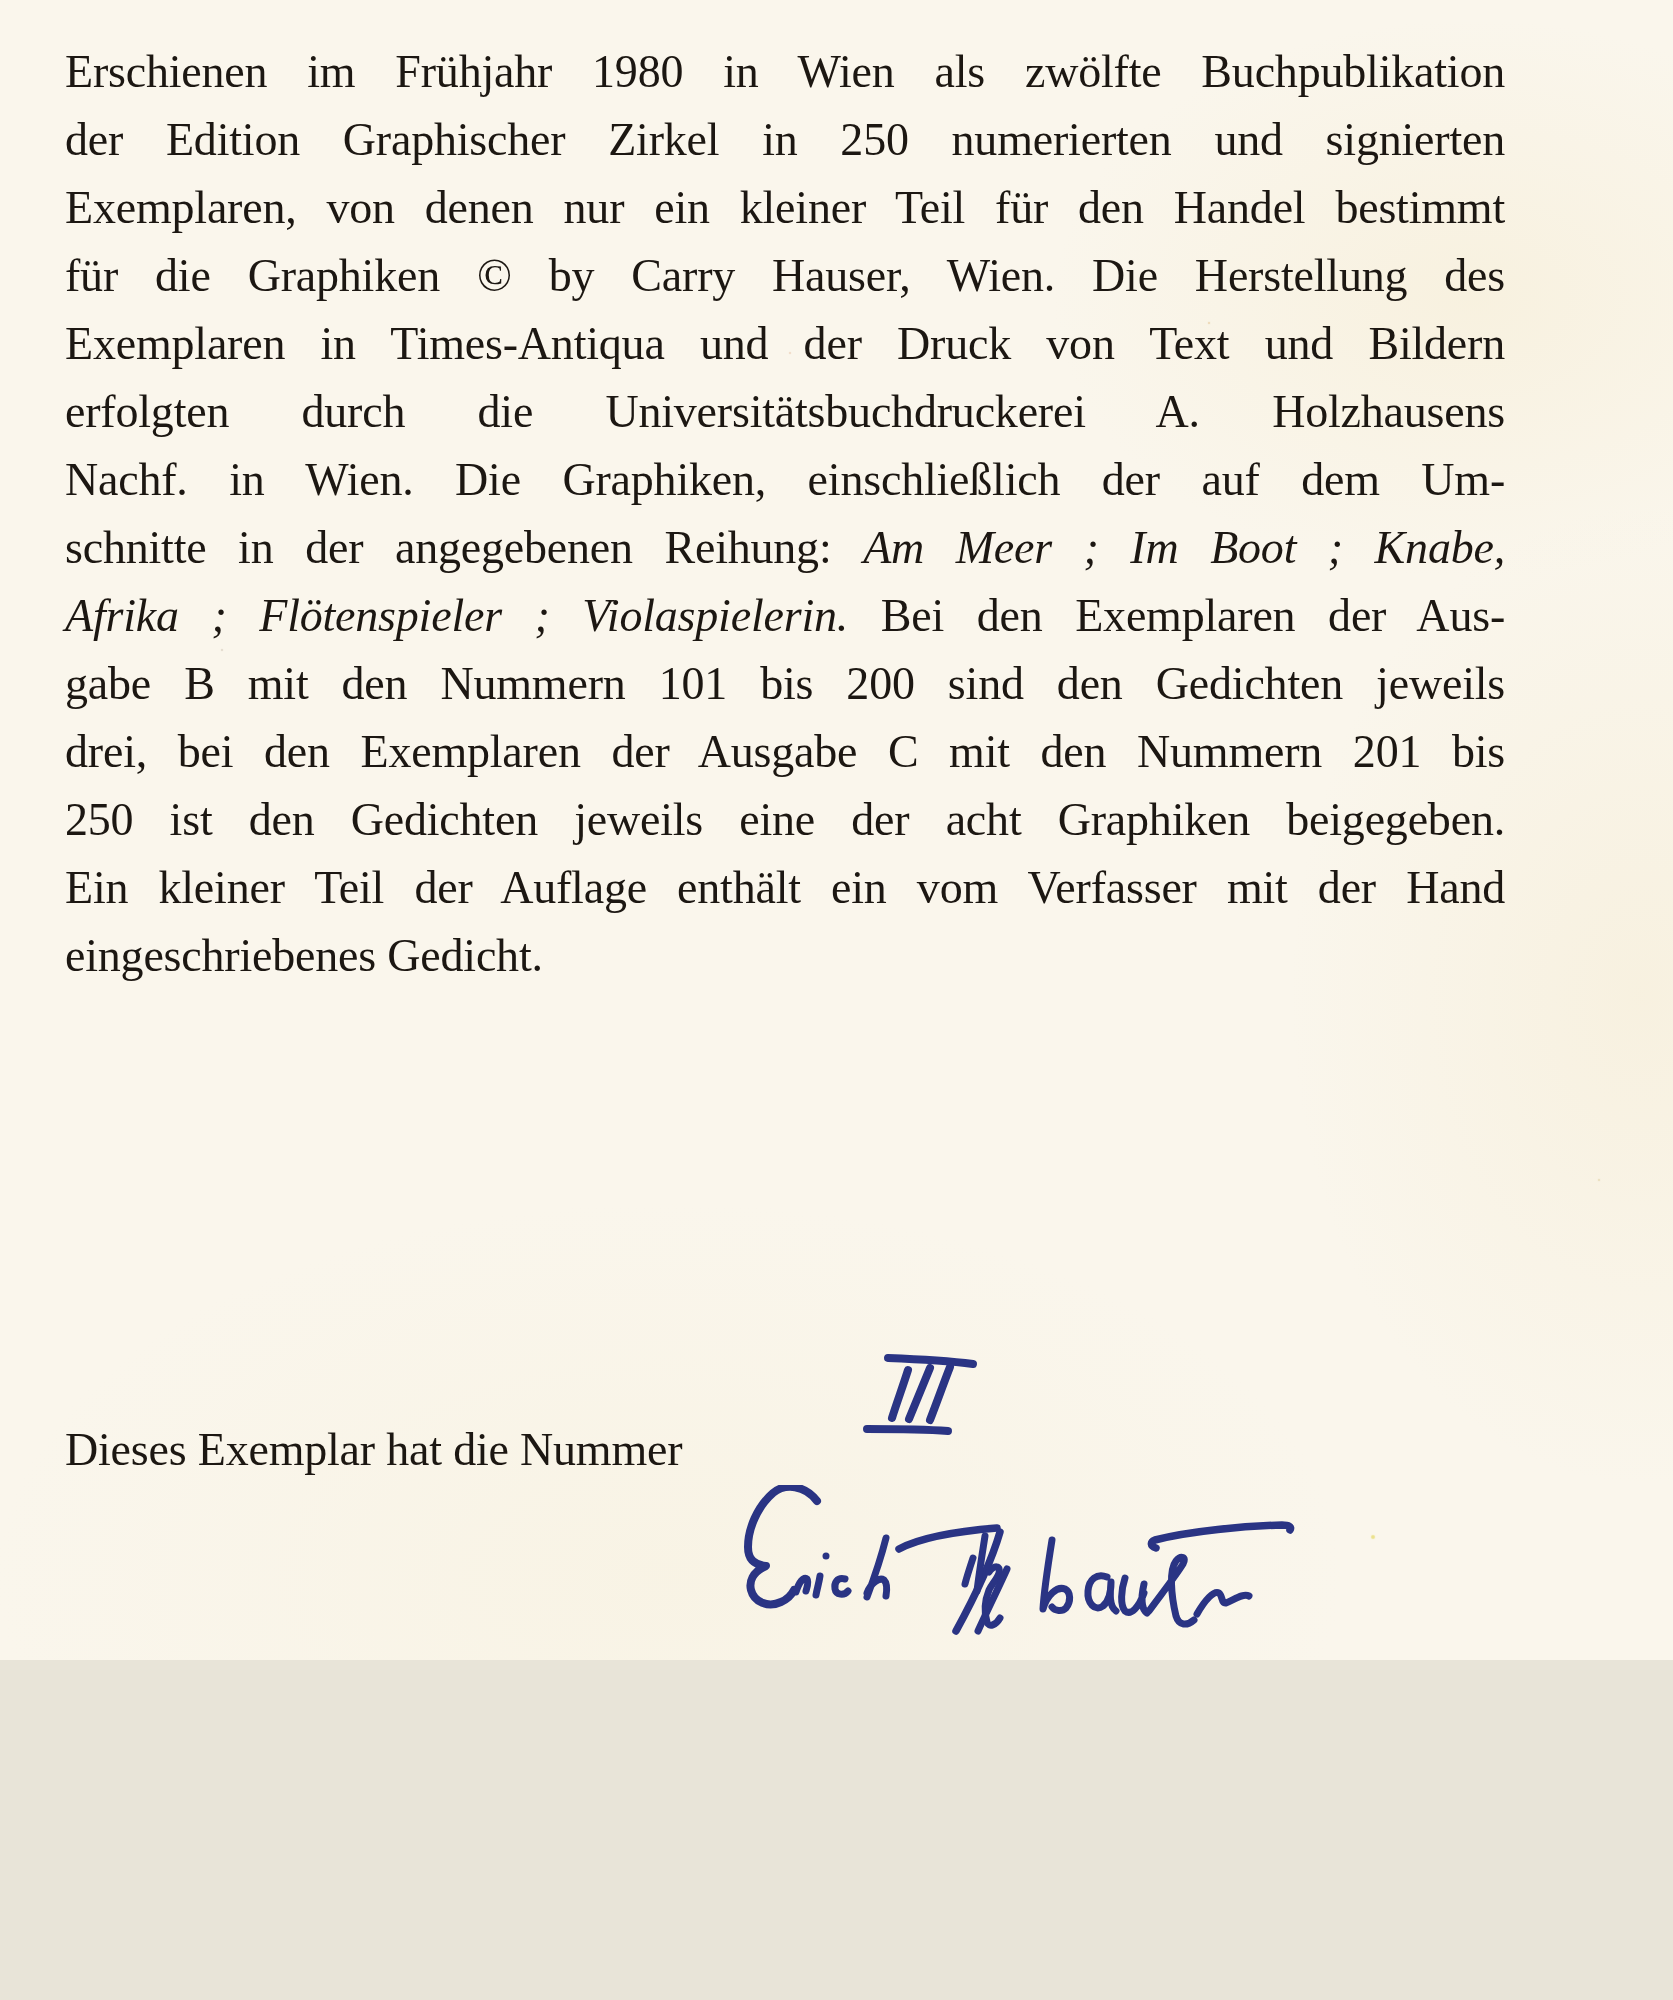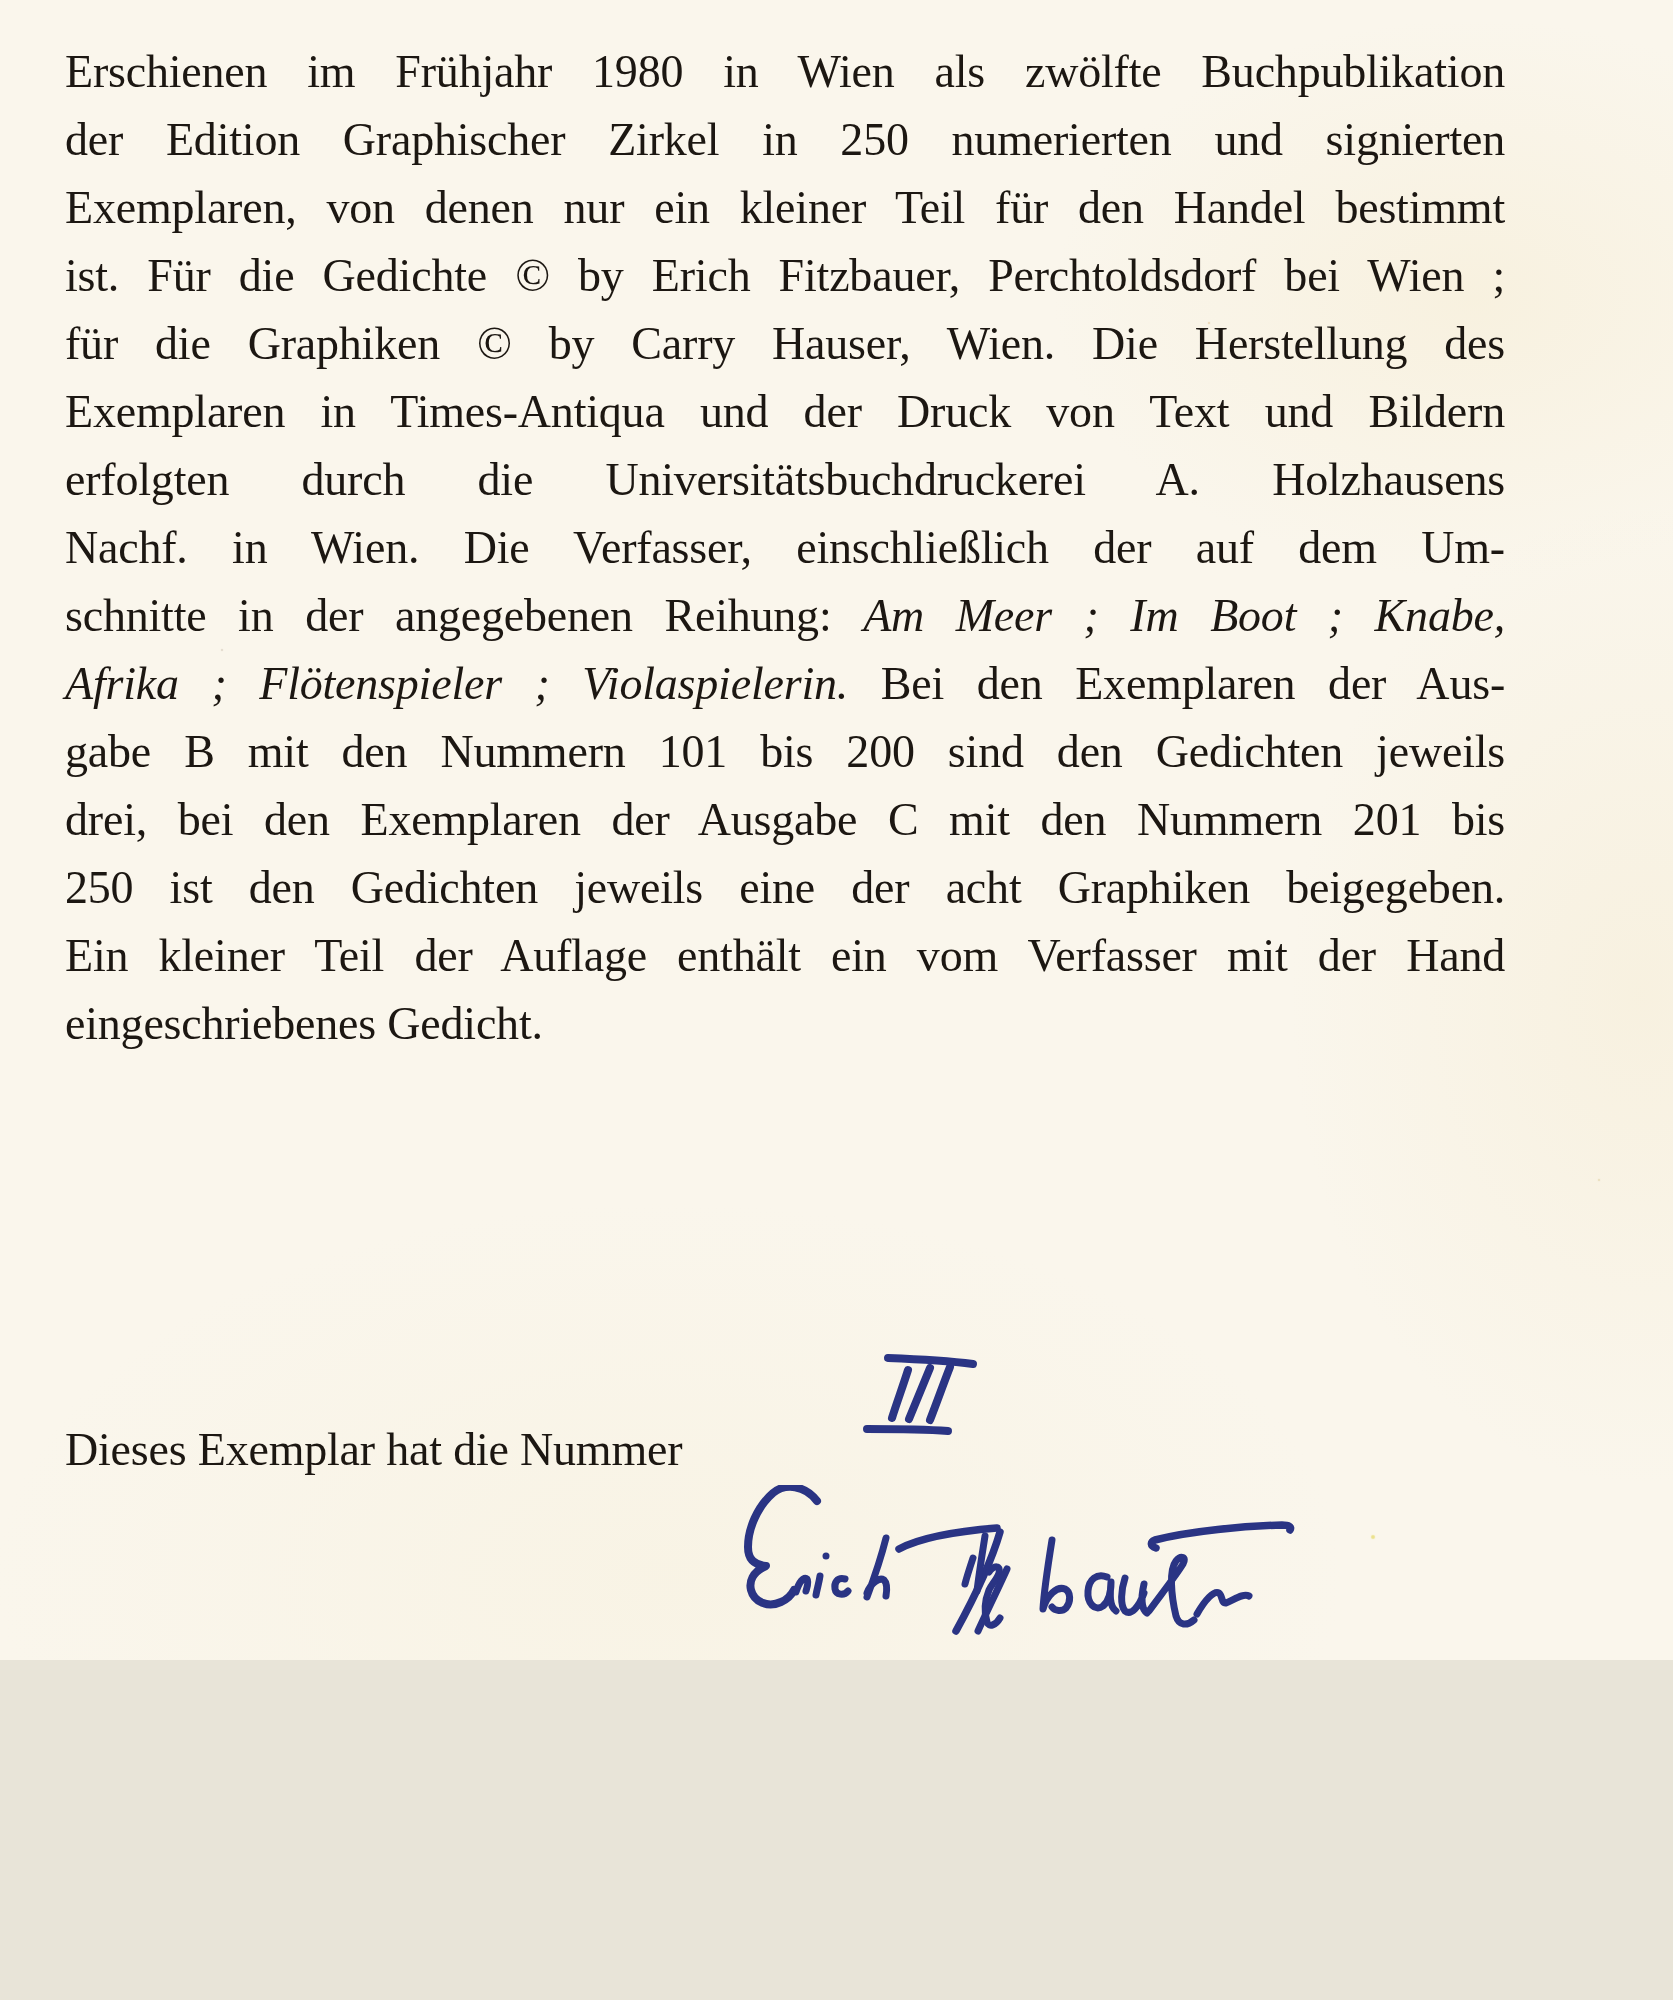--- a/index.html
+++ b/index.html
@@ -74,25 +74,24 @@
 </style>
 </head>
 <body>
 
 <div class="page">
 
   <div class="colophon">
       <div class="line"><span>Erschienen im Frühjahr 1980 in Wien als zwölfte Buchpublikation</span></div>
       <div class="line"><span>der Edition Graphischer Zirkel in 250 numerierten und signierten</span></div>
       <div class="line"><span>Exemplaren, von denen nur ein kleiner Teil für den Handel bestimmt</span></div>
-      <div class="line"><span>ist. Für die Gedichte © by Erich Fitzbauer, Perchtoldsdorf bei Wien ;</span></div>
       <div class="line"><span>für die Graphiken © by Carry Hauser, Wien. Die Herstellung des</span></div>
       <div class="line"><span>Exemplaren in Times-Antiqua und der Druck von Text und Bildern</span></div>
       <div class="line"><span>erfolgten durch die Universitätsbuchdruckerei A. Holzhausens</span></div>
-      <div class="line"><span>Nachf. in Wien. Die Verfasser, einschließlich der auf dem Um-</span></div>
+      <div class="line"><span>Nachf. in Wien. Die Graphiken, einschließlich der auf dem Um-</span></div>
       <div class="line"><span>schnitte in der angegebenen Reihung: </span><span class="it">Am Meer ; Im Boot ; Knabe,</span></div>
       <div class="line"><span class="it">Afrika ; Flötenspieler ; Violaspielerin.</span><span> Bei den Exemplaren der Aus-</span></div>
       <div class="line"><span>gabe B mit den Nummern 101 bis 200 sind den Gedichten jeweils</span></div>
       <div class="line"><span>drei, bei den Exemplaren der Ausgabe C mit den Nummern 201 bis</span></div>
       <div class="line"><span>250 ist den Gedichten jeweils eine der acht Graphiken beigegeben.</span></div>
       <div class="line"><span>Ein kleiner Teil der Auflage enthält ein vom Verfasser mit der Hand</span></div>
       <div class="line last"><span>eingeschriebenes Gedicht.</span></div>
     </div>
 
   <div class="footer-line">

